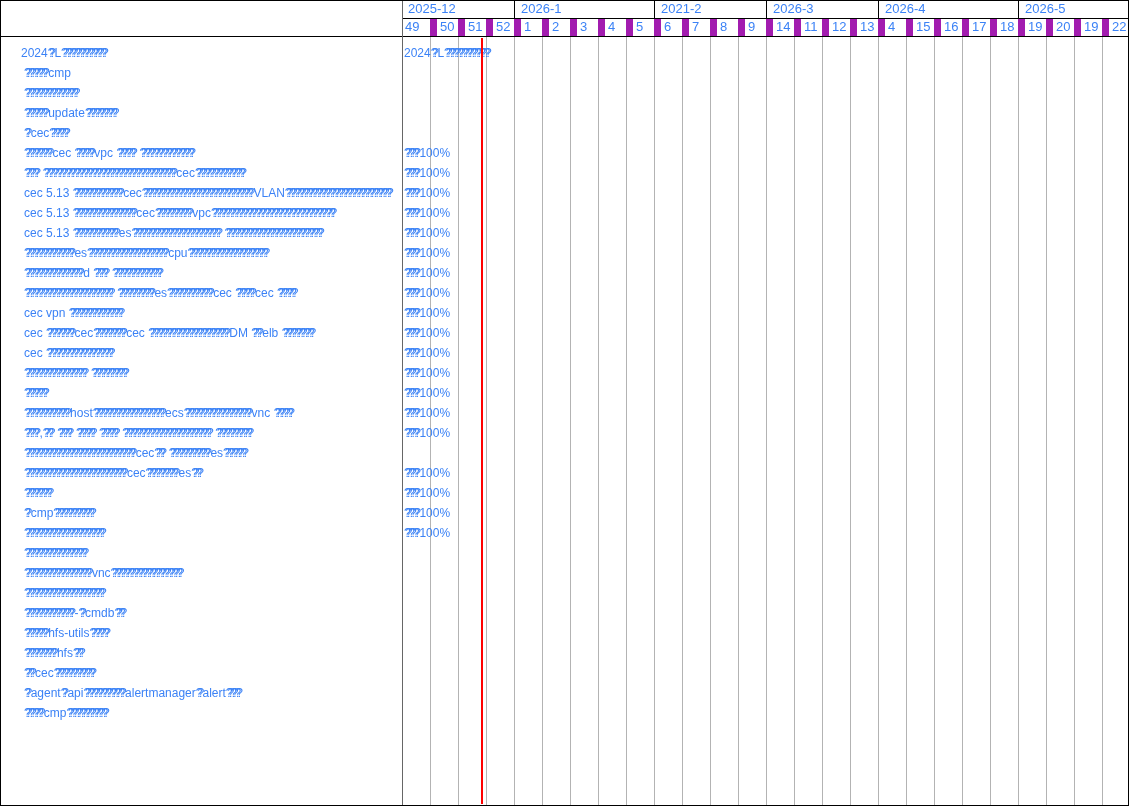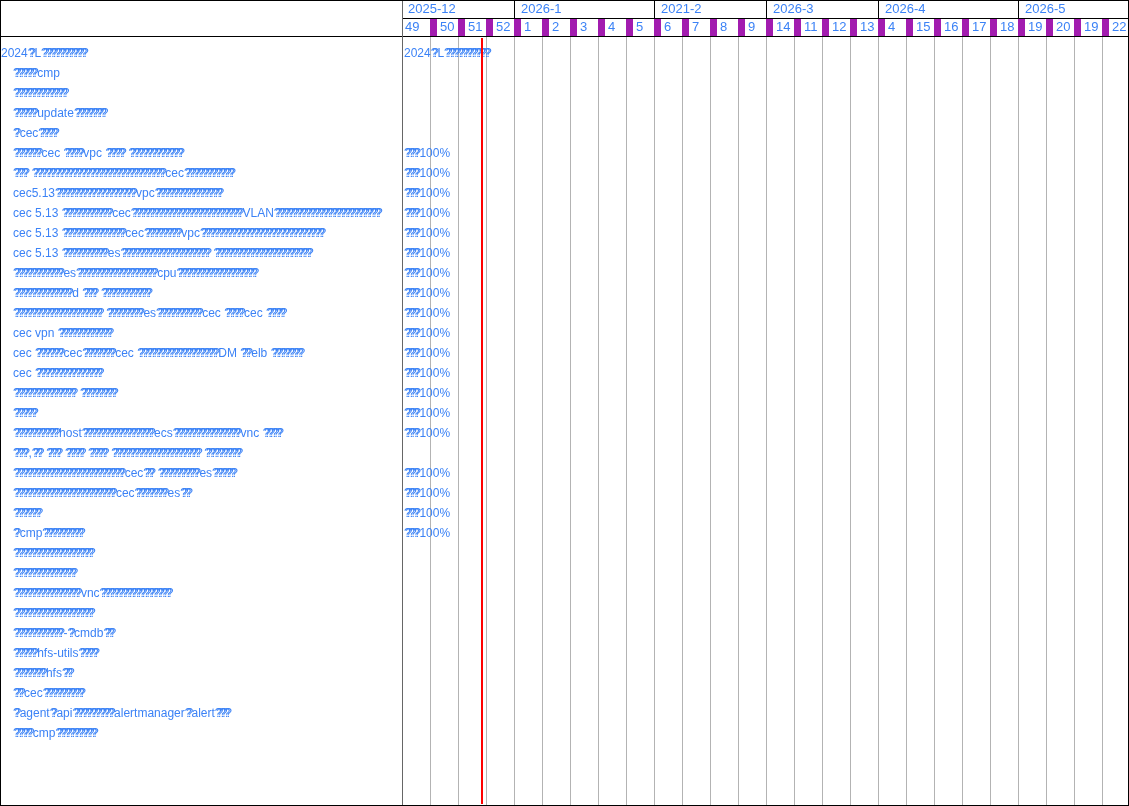--- a/index.html
+++ b/index.html
@@ -18,22 +18,22 @@
   #header-left-underline{position:absolute;left:0;top:35px;width:401px;height:1px;background:#000}
   
   #panel-divider{position:absolute;left:401px;top:0;width:1px;height:806px;background:#666}
   
   #grid{position:absolute;left:401px;top:36px;bottom:0;width:728px}
   .vline{position:absolute;top:0;bottom:0;width:1px;background:#b3b3b3}
   
   #task-rows{position:absolute;left:0;top:42px;width:400px;font-size:12px;z-index:2}
   #chart-rows{position:absolute;left:401px;top:42px;width:727px;font-size:12px;z-index:2}
   .trow,.crow{height:20px;line-height:20px;white-space:nowrap;overflow:hidden}
-  .trow.lvl0{padding-left:0}
-  .trow.lvl1{padding-left:12px}
+  .trow.lvl0{padding-left:20px}
+  .trow.lvl1{padding-left:23px}
   .crow{padding-left:2px}
   
   .tofu{letter-spacing:-2.3px;margin-right:2.3px;text-shadow:1.6px 0 currentColor}
   
   #today-line{position:absolute;top:37px;bottom:1px;width:2px;z-index:4}
 </style>
 </head>
 <body>
 
 <div id="app">
@@ -103,21 +103,20 @@
     </div>
   <div id="panel-divider"></div>
   <div id="task-rows">
       <div class="trow lvl0 tofuable">2024<span class="tofu">?</span>L<span class="tofu">??????????</span></div>
       <div class="trow lvl1 tofuable"><span class="tofu">?????</span>cmp</div>
       <div class="trow lvl1 tofuable"><span class="tofu">????????????</span></div>
       <div class="trow lvl1 tofuable"><span class="tofu">?????</span>update<span class="tofu">???????</span></div>
       <div class="trow lvl1 tofuable"><span class="tofu">?</span>cec<span class="tofu">????</span></div>
       <div class="trow lvl1 tofuable"><span class="tofu">??????</span>cec <span class="tofu">????</span>vpc <span class="tofu">????</span> <span class="tofu">????????????</span></div>
       <div class="trow lvl1 tofuable"><span class="tofu">???</span> <span class="tofu">??????????????????????????????</span>cec<span class="tofu">???????????</span></div>
-      <div class="trow lvl1 tofuable">cec5.13<span class="tofu">??????????????????</span>vpc<span class="tofu">???????????????</span></div>
       <div class="trow lvl1 tofuable">cec 5.13 <span class="tofu">???????????</span>cec<span class="tofu">?????????????????????????</span>VLAN<span class="tofu">????????????????????????</span></div>
       <div class="trow lvl1 tofuable">cec 5.13 <span class="tofu">??????????????</span>cec<span class="tofu">????????</span>vpc<span class="tofu">????????????????????????????</span></div>
       <div class="trow lvl1 tofuable">cec 5.13 <span class="tofu">??????????</span>es<span class="tofu">????????????????????</span> <span class="tofu">??????????????????????</span></div>
       <div class="trow lvl1 tofuable"><span class="tofu">???????????</span>es<span class="tofu">??????????????????</span>cpu<span class="tofu">??????????????????</span></div>
       <div class="trow lvl1 tofuable"><span class="tofu">?????????????</span>d <span class="tofu">???</span> <span class="tofu">???????????</span></div>
       <div class="trow lvl1 tofuable"><span class="tofu">????????????????????</span> <span class="tofu">????????</span>es<span class="tofu">??????????</span>cec <span class="tofu">????</span>cec <span class="tofu">????</span></div>
       <div class="trow lvl1 tofuable">cec vpn <span class="tofu">????????????</span></div>
       <div class="trow lvl1 tofuable">cec <span class="tofu">??????</span>cec<span class="tofu">???????</span>cec <span class="tofu">??????????????????</span>DM <span class="tofu">??</span>elb <span class="tofu">???????</span></div>
       <div class="trow lvl1 tofuable">cec <span class="tofu">???????????????</span></div>
       <div class="trow lvl1 tofuable"><span class="tofu">??????????????</span> <span class="tofu">????????</span></div>

